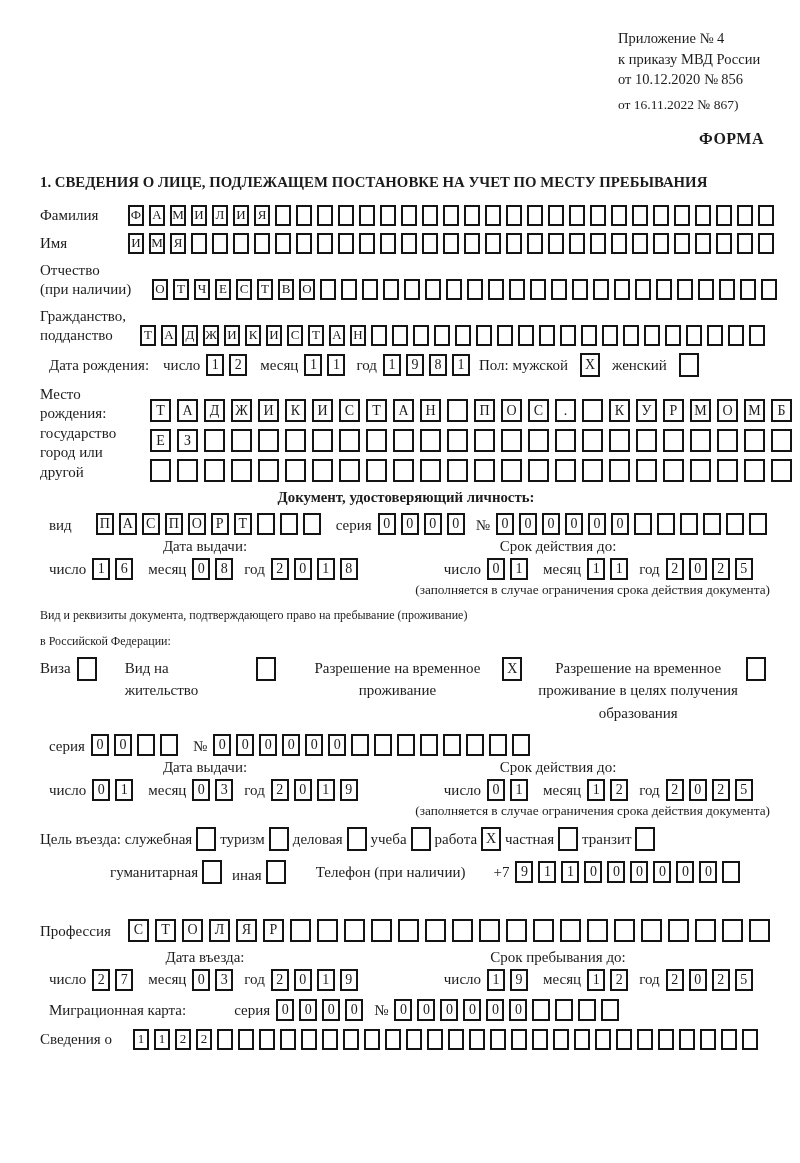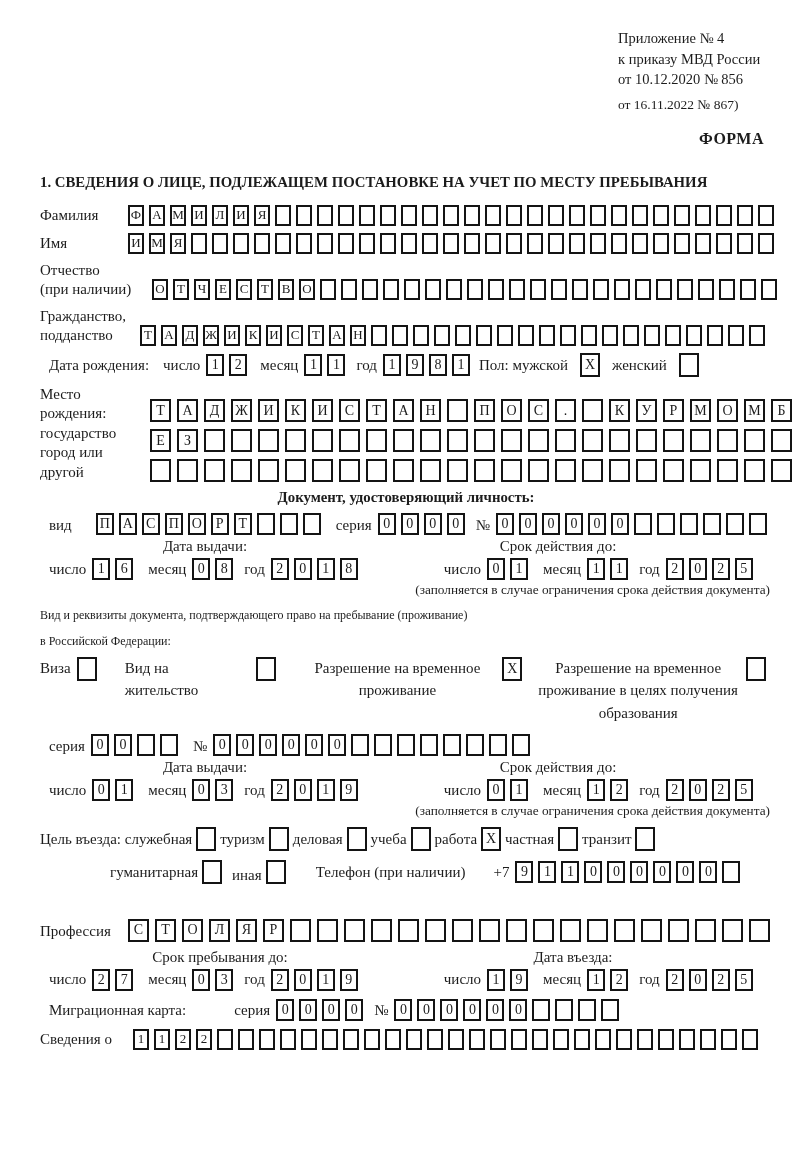--- a/index.html
+++ b/index.html
@@ -596,22 +596,22 @@
         <span class="cell w"></span>
         <span class="cell w"></span>
         <span class="cell w"></span>
         <span class="cell w"></span>
         <span class="cell w"></span>
         <span class="cell w"></span>
       </span>
   </div>
 
   <div class="hdr-split">
+    <div style="width:330px; text-align:center;">Дата въезда:</div>
     <div style="width:360px; text-align:center;">Срок пребывания до:</div>
-    <div style="width:330px; text-align:center;">Дата въезда:</div>
   </div>
   <div class="date-line" style="margin-bottom:8px;">
     <span class="date-grp">
       <span class="inline-lbl">число</span>
       <span class="cr">
           <span class="cell m">2</span>
           <span class="cell m">7</span>
         </span>
       <span class="inline-lbl" style="margin-left:10px;">месяц</span>
       <span class="cr">

